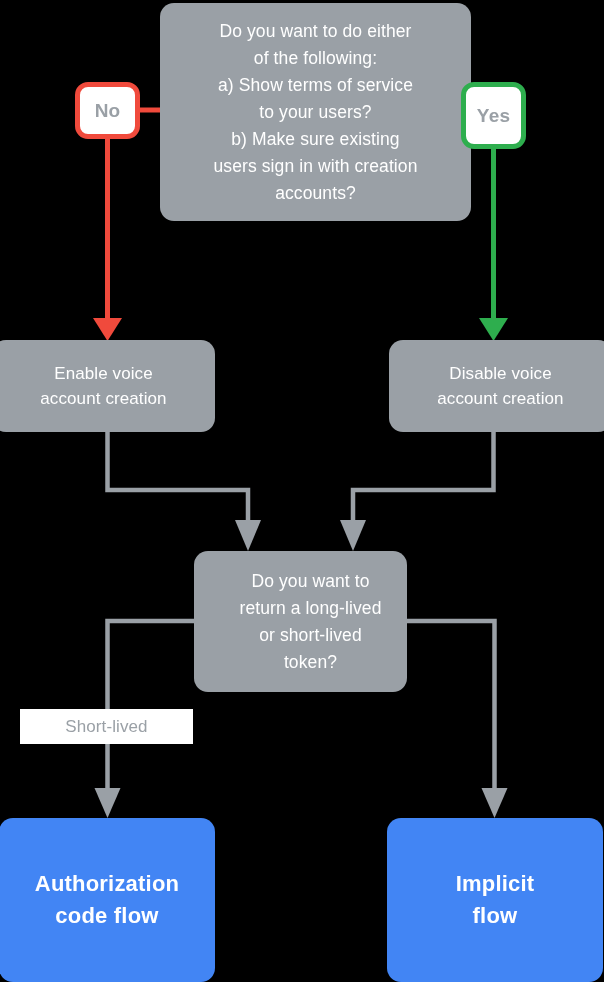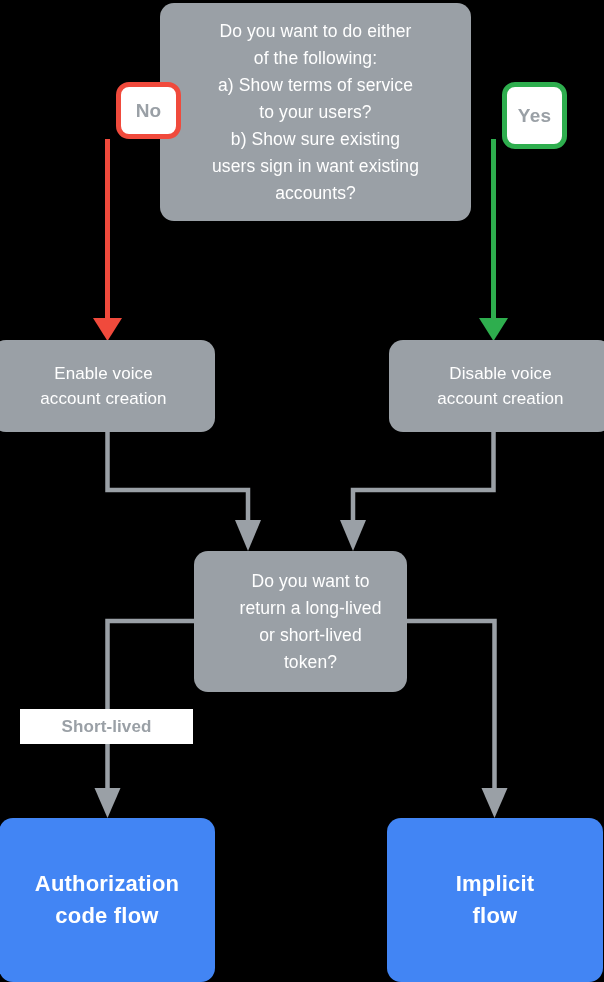--- a/index.html
+++ b/index.html
@@ -88,21 +88,20 @@
     background: #ffffff;
     border-radius: 13px;
     display: flex;
     align-items: center;
     justify-content: center;
     color: #9aa0a6;
     font-size: 19px;
     font-weight: 700;
     letter-spacing: .2px;
     z-index: 5;
-    margin-left: 41px;
   }
   #badge-no {
     left: 75px;
     top: 82px;
     width: 65px;
     height: 57px;
     border: 5px solid #f04a3c;
   }
   #badge-yes {
     left: 461px;
@@ -115,21 +114,21 @@
   
   .edge-label {
     position: absolute;
     box-sizing: border-box;
     background: #ffffff;
     display: flex;
     align-items: center;
     justify-content: center;
     color: #9aa0a6;
     font-size: 17px;
-    font-weight: 700;
+    font-weight: 400;
     letter-spacing: .1px;
     z-index: 5;
   }
   #label-short {
     left: 20px;
     top: 709px;
     width: 173px;
     height: 35px;
   }
   #label-long {
@@ -194,22 +193,22 @@
     <path d="M 407 621 L 494.5 621 L 494.5 790" stroke="#9aa0a6" stroke-width="4.5" fill="none" stroke-linejoin="miter"></path>
     <polygon points="481.5,788 507.5,788 494.5,818" fill="#9aa0a6"></polygon>
   </svg>
 
   <div class="node grey-box" id="decision-top">
     <div class="txt">
       <span>Do you want to do either</span><br>
       <span>of the following:</span><br>
       <span>a) Show terms of service</span><br>
       <span>to your users?</span><br>
-      <span>b) Show sure existing</span><br>
-      <span>users sign in want existing</span><br>
+      <span>b) Make sure existing</span><br>
+      <span>users sign in with creation</span><br>
       <span>accounts?</span>
     </div>
   </div>
 
   <div class="badge" id="badge-no">
     <span>No</span>
   </div>
 
   <div class="badge" id="badge-yes">
     <span>Yes</span>

